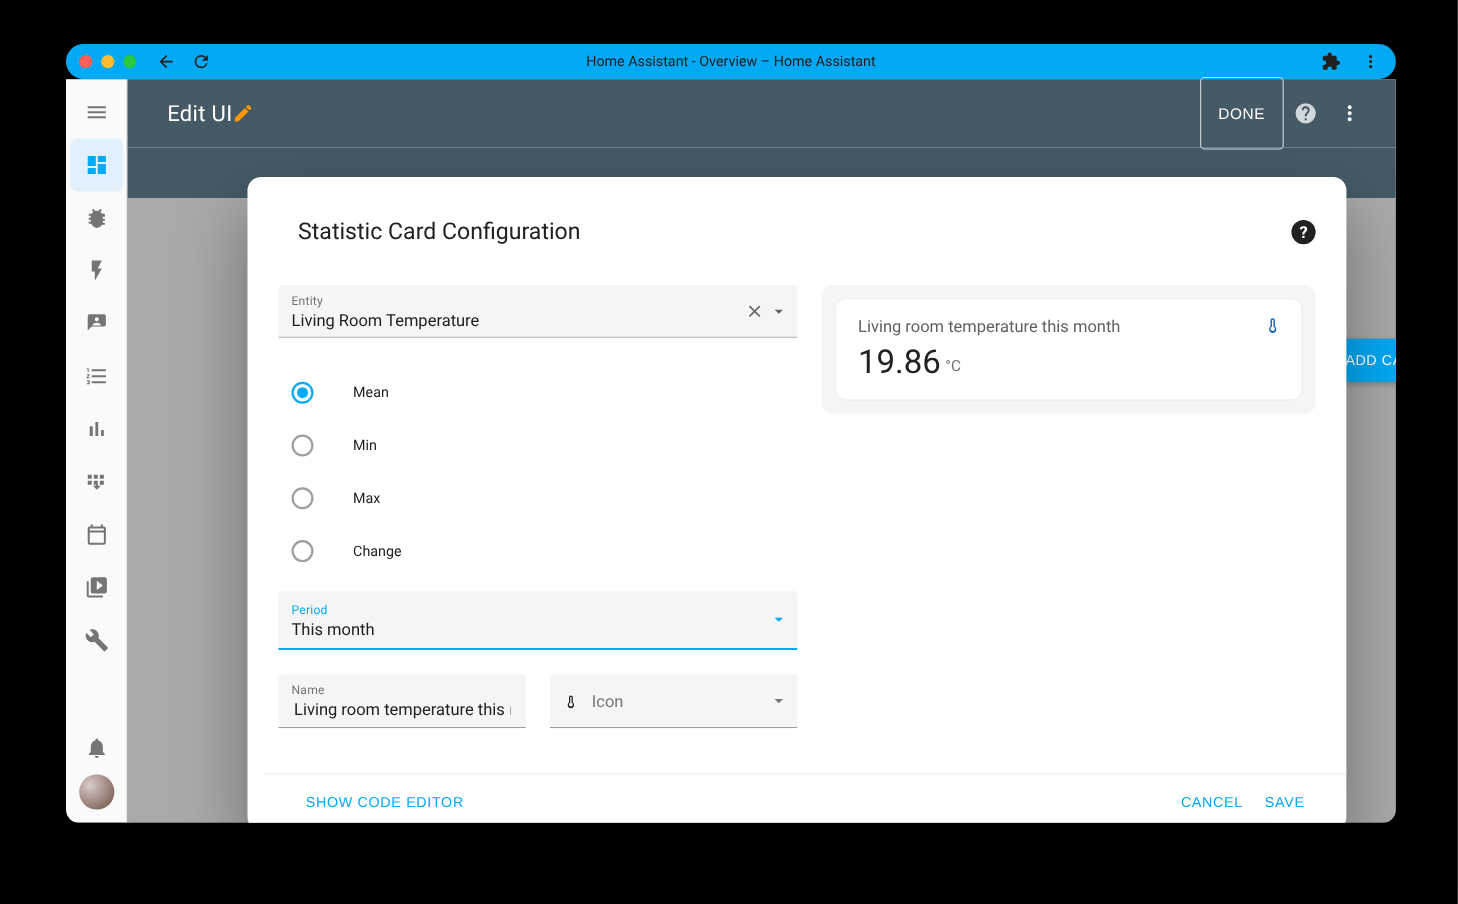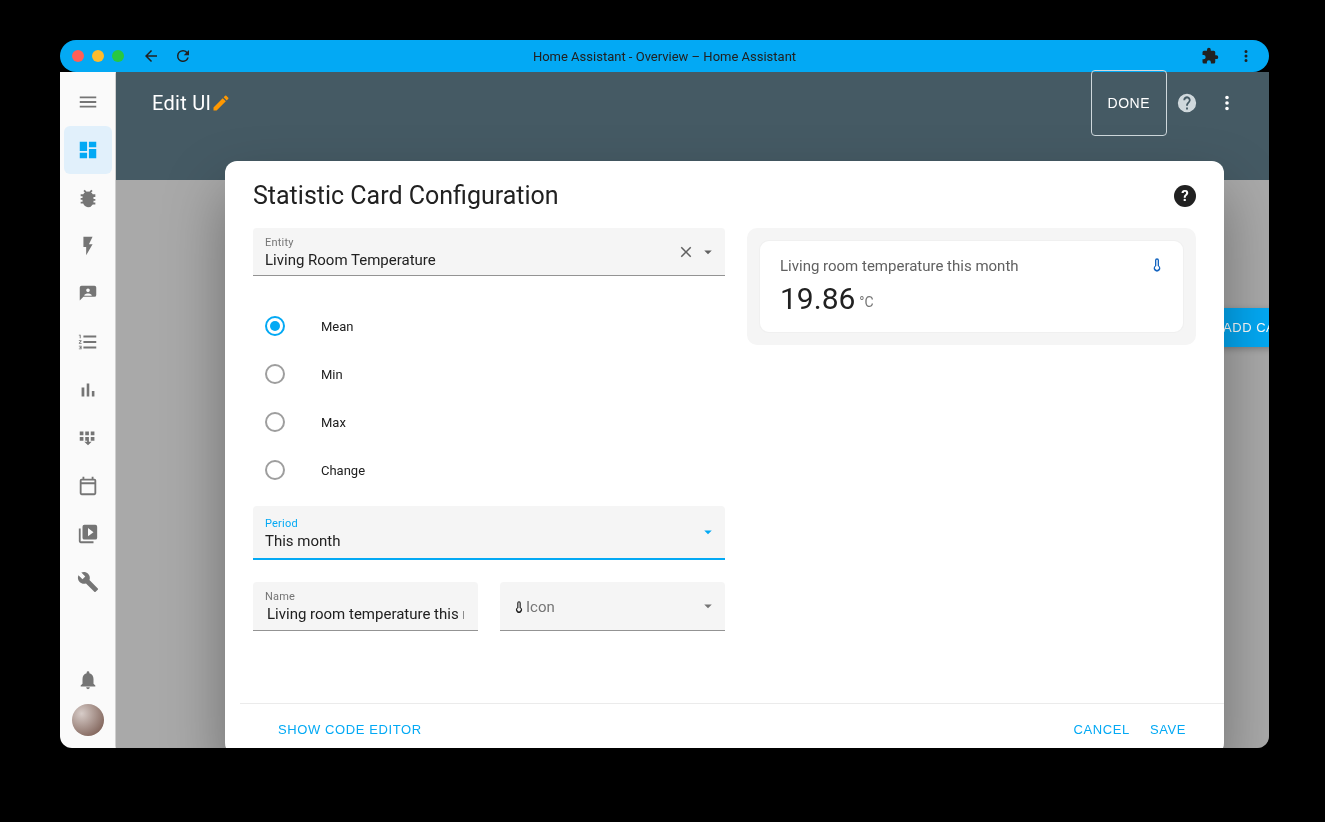--- a/index.html
+++ b/index.html
@@ -31,42 +31,42 @@
   .header .pencil{color:#ff9800;}
   .header .spacer{flex:1;}
   .done-btn{border:1px solid #cfd8dc;color:#fff;background:transparent;border-radius:4px;padding:24px 16px;font-size:14px;letter-spacing:.5px;}
   .header .icbtn{color:#fff;display:flex;align-items:center;justify-content:center;width:40px;height:40px;}
   .subhead{height:46px;background:#455a64;}
   .overlay{position:absolute;left:0;top:108px;right:0;bottom:0;background:rgba(0,0,0,.32);}
   .add-card{position:absolute;right:-44px;top:236px;background:#03a9f4;color:#fff;border:none;border-radius:22px 0 0 22px; padding:12px 18px;font-size:13px;font-weight:500;letter-spacing:.5px; box-shadow:0 2px 6px rgba(0,0,0,.25);} 
   
   .dialog{position:absolute;left:165px;top:121px;width:999px;height:594px;background:#fff;border-radius:12px;box-shadow:0 30px 60px rgba(0,0,0,.35);display:flex;flex-direction:column;}
   .dlg-head{padding:20px 28px 8px;display:flex;align-items:center;}
-  .dlg-head h2{margin:0;font-size:25px;font-weight:400;color:#212121;}
+  .dlg-head h2{margin:18px;font-size:21px;font-weight:400;color:#212121;}
   .dlg-head .spacer{flex:1;}
   .help-circ{width:22px;height:22px;border-radius:50%;background:#212121;color:#fff;display:flex;align-items:center;justify-content:center;font-size:15px;font-weight:700;}
   .dlg-body{flex:1;overflow:hidden;padding:10px 28px 0;display:flex;gap:22px;}
   .col-left{width:472px;}
   .col-right{flex:1;}
   
   .field{background:#f5f5f5;border-bottom:1px solid rgba(0,0,0,.4);padding:8px 12px 6px;border-radius:4px 4px 0 0;position:relative;}
   .field.focused{border-bottom:2px solid #03a9f4;}
   .field .lbl{font-size:11px;color:#757575;letter-spacing:.2px;}
   .field.focused .lbl{color:#03a9f4;}
   .field .val{font-size:15px;color:#212121;padding-top:2px;background:transparent;border:none;outline:none;width:100%;}
   .field input.val{font-family:inherit;}
   .field .endicons{position:absolute;right:8px;top:50%;transform:translateY(-50%);display:flex;gap:4px;color:#616161;}
   .radios{padding:26px 0 12px 12px;}
   .radio{display:flex;align-items:center;gap:36px;height:48px;font-size:13px;color:#212121;}
   .rdot{width:20px;height:20px;border-radius:50%;border:2px solid #9e9e9e;display:flex;align-items:center;justify-content:center;}
   .radio.sel .rdot{border-color:#03a9f4;}
   .radio.sel .rdot::after{content:"";width:10px;height:10px;border-radius:50%;background:#03a9f4;}
   .row2 { display:flex; gap:22px; margin-top:22px;}
   .row2 .field{flex:1;}
-  .icon-field{display:flex;align-items:center;}
+  .icon-field{display:flex;align-items:center;gap:12px;}
   .icon-field .tiny-th{width:14px;}
   .icon-field .plc{color:#757575;font-size:15px;}
   .period-field{height:54px;display:flex;flex-direction:column;justify-content:center;}
   .period-field .endicons svg{fill:#03a9f4;}
   
   .preview-wrap{background:#f5f5f5;border-radius:10px;padding:12px;}
   .pcard{background:#fff;border-radius:10px;border:1px solid rgba(0,0,0,.06);padding:16px 20px;position:relative;}
   .pcard .pname{color:#616161;font-size:15px;}
   .pcard .pval{color:#212121;font-size:30px;padding-top:6px;}
   .pcard .punit{font-size:14px;color:#757575; margin-left:4px; position:relative; top:-2px;}

